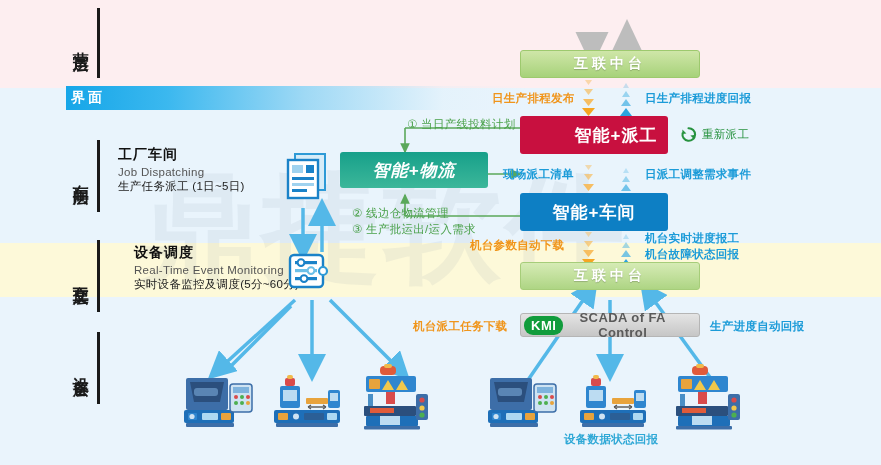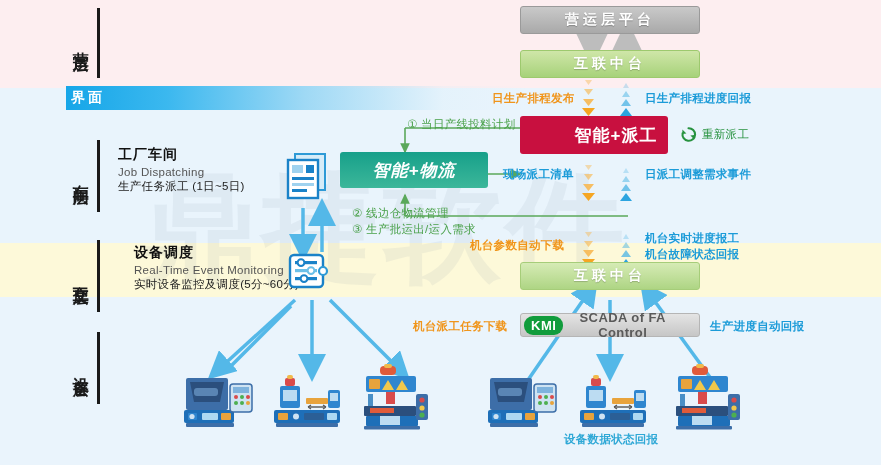--- a/index.html
+++ b/index.html
@@ -267,26 +267,26 @@
     <div class="t2">Job Dispatching</div>
     <div class="t3">生产任务派工 (1日~5日)</div>
   </div>
 
   <div class="desc" style="left:134px; top:244px;">
     <div class="t1">设备调度</div>
     <div class="t2">Real-Time Event Monitoring</div>
     <div class="t3">实时设备监控及调度(5分~60分)</div>
   </div>
 
-  <div class="box box-ops" style="left:520px; top:6px; width:180px; height:28px;">营运层平台</div>
 
   <div class="box box-hub" style="left:520px; top:50px; width:180px; height:28px;">互联中台</div>
 
   <div class="box box-disp" style="left:520px; top:116px; width:148px; height:38px;padding-left:44px;">智能+派工</div>
 
+  <div class="box box-shop" style="left:520px; top:193px; width:148px; height:38px;">智能+车间</div>
 
   <div class="box box-logi" style="left:340px; top:152px; width:148px; height:36px;font-style:italic;">智能+物流</div>
 
   <div class="box box-hub2" style="left:520px; top:262px; width:180px; height:28px;">互联中台</div>
 
   <div class="box box-scada" style="left:520px; top:313px; width:180px; height:24px;">
     <span class="kmi">KMI</span>
     <span class="scada-txt">SCADA of FA Control</span>
   </div>
 

